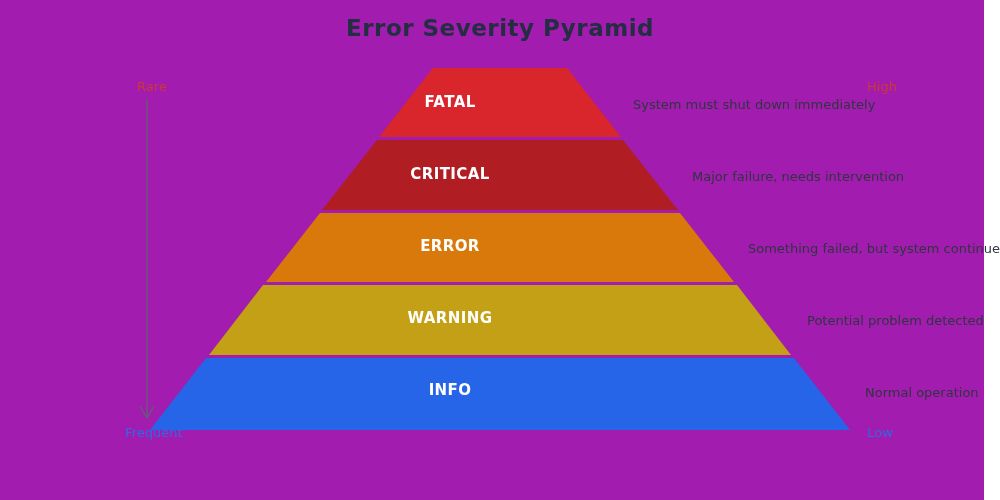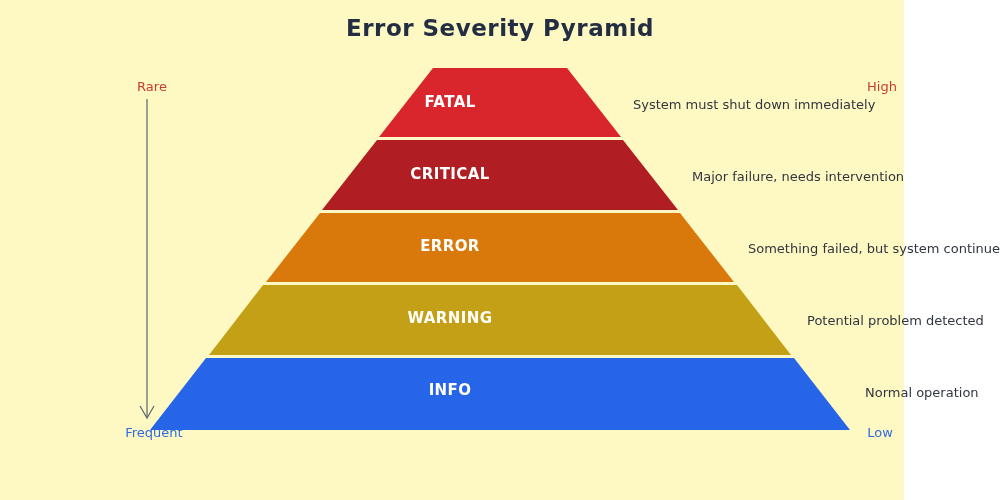--- a/index.html
+++ b/index.html
@@ -6,23 +6,23 @@
     margin: 0;
     padding: 0;
     background: #ffffff;
     width: 1000px;
     height: 500px;
     overflow: hidden;
     font-family: "DejaVu Sans", sans-serif;
   }
   .figure-wrap {
     position: relative;
-    width: 904px;
+    width: 984px;
     height: 500px;
-    background: #fef9c3;
+    background: #a21caf;
   }
   svg { display: block; }
   .figure-title {
     font-family: "DejaVu Sans", sans-serif;
     font-size: 23px;
     font-weight: bold;
     letter-spacing: 0.5px;
   }
   .level-label {
     font-family: "DejaVu Sans", sans-serif;

